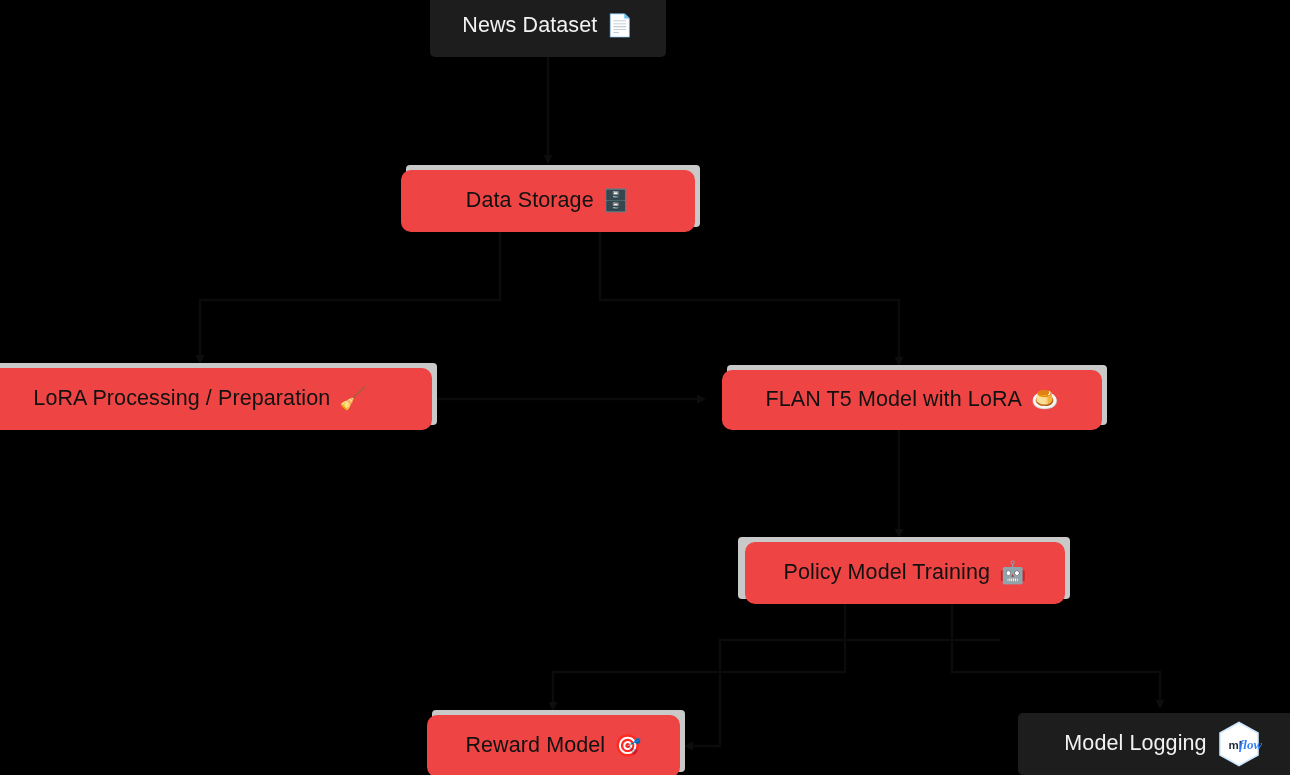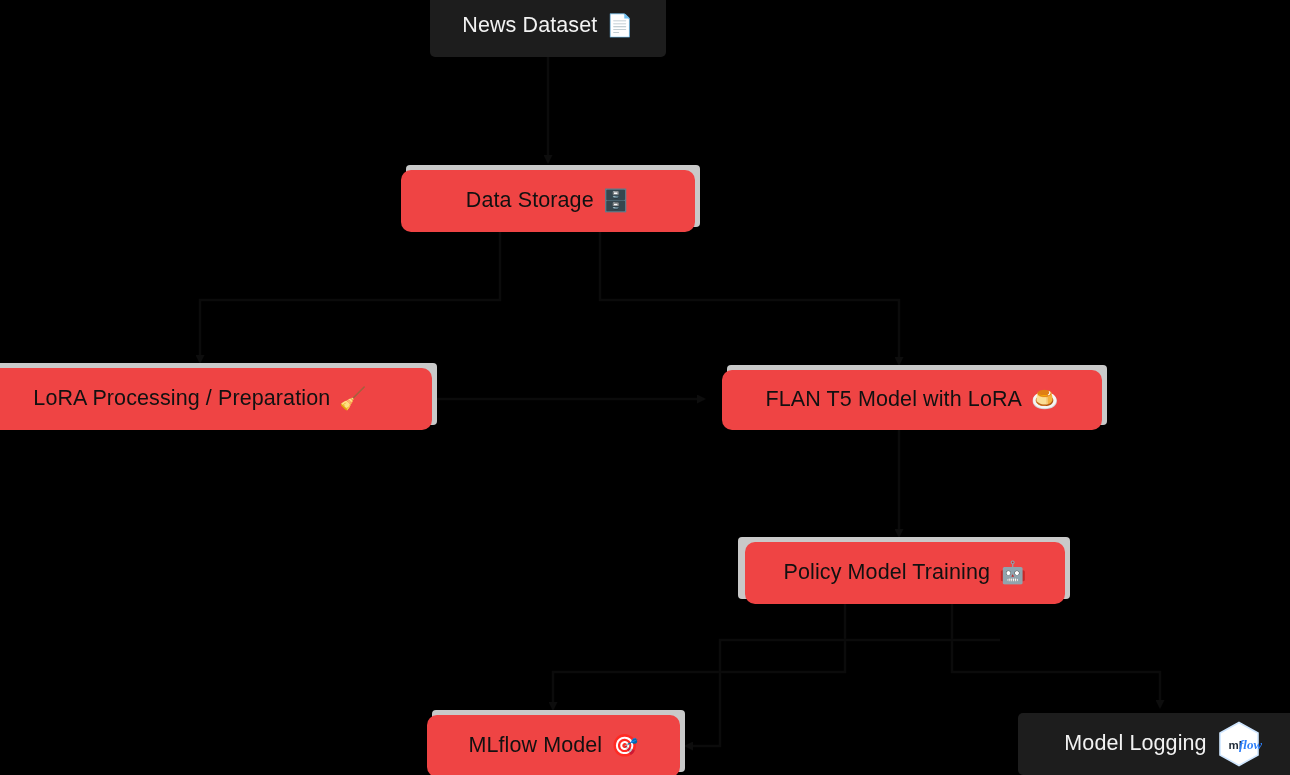--- a/index.html
+++ b/index.html
@@ -182,21 +182,21 @@
     <div class="plate"></div>
     <div class="body">
       <span class="node-label">Policy Model Training</span>
       <span class="node-emoji">🤖</span>
     </div>
   </div>
 
   <div class="node process" id="node-reward-model">
     <div class="plate"></div>
     <div class="body">
-      <span class="node-label">MLflow Model</span>
+      <span class="node-label">Reward Model</span>
       <span class="node-emoji">🎯</span>
     </div>
   </div>
 
   <div class="node terminal" id="node-mlflow-logging">
 
     <div class="body">
       <span class="node-label">Model Logging</span>
       <span class="mlflow-logo">
         <svg viewBox="0 0 46 46" width="46" height="46" xmlns="http://www.w3.org/2000/svg">

